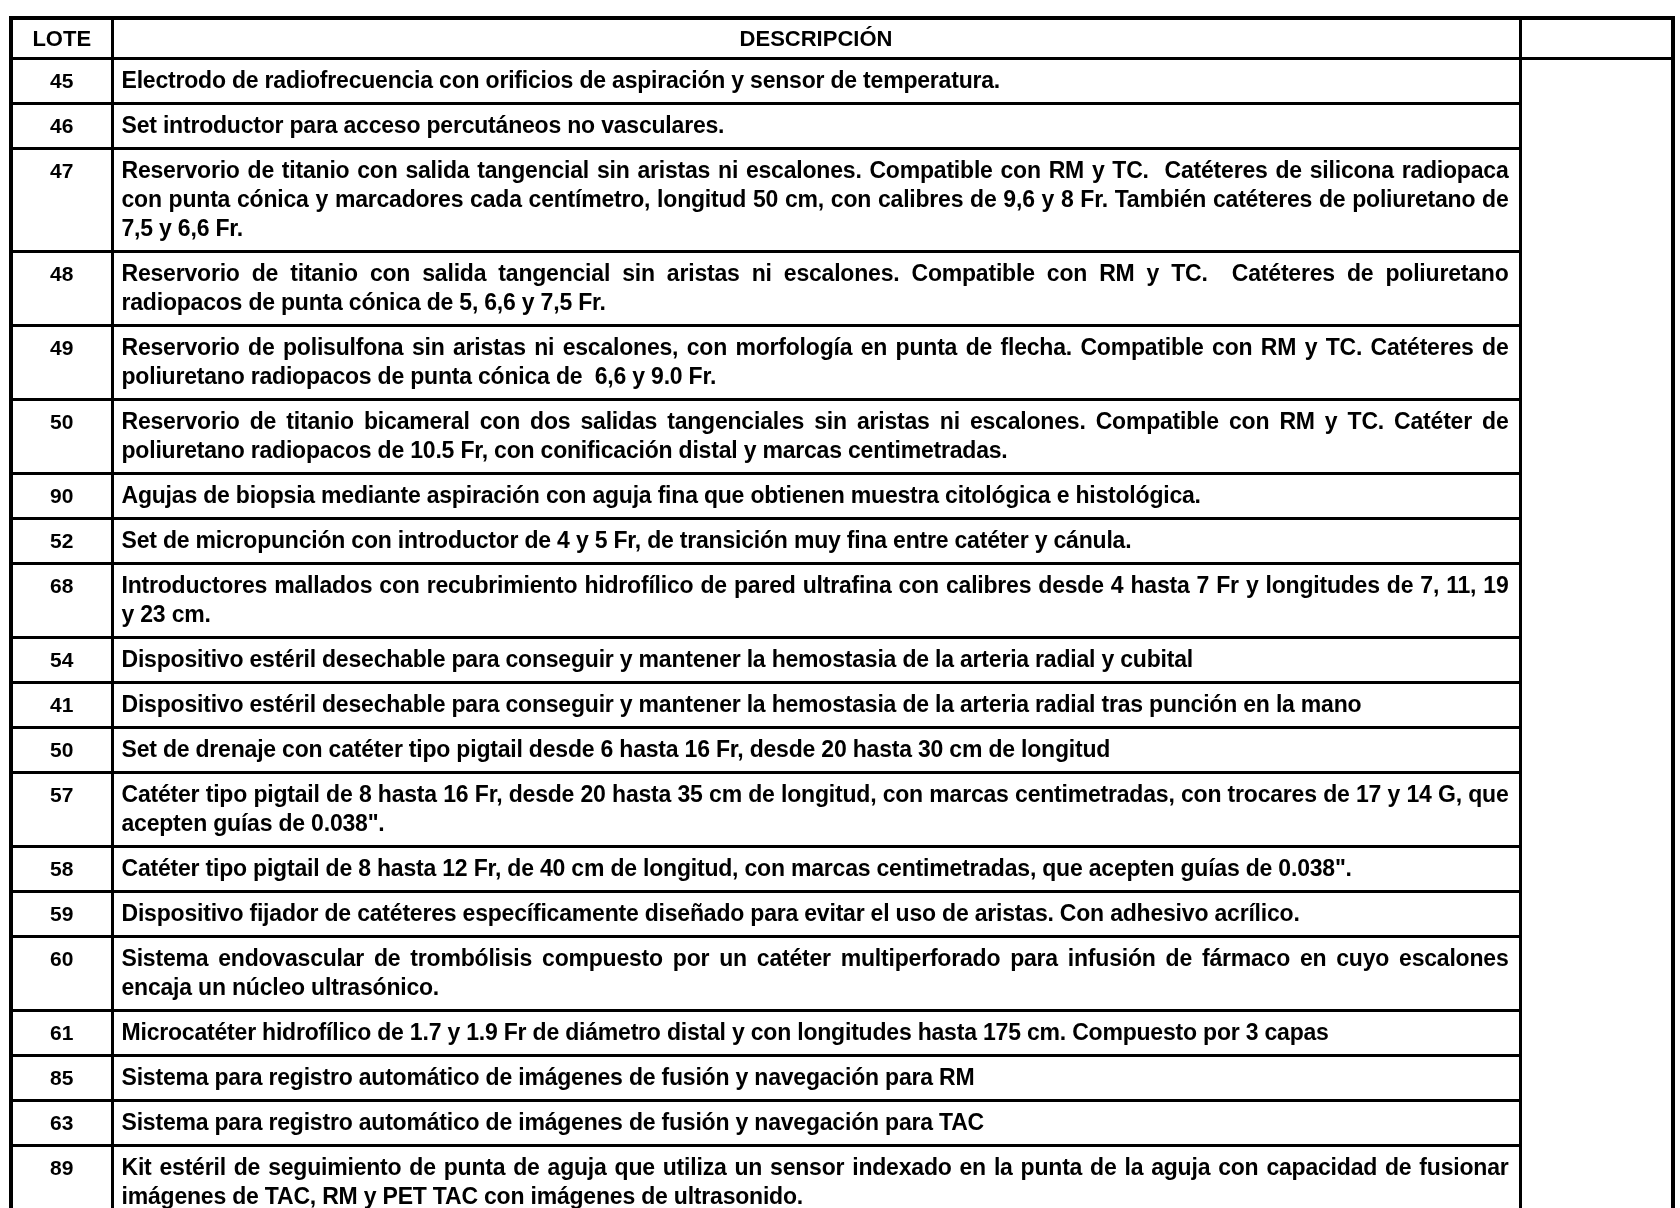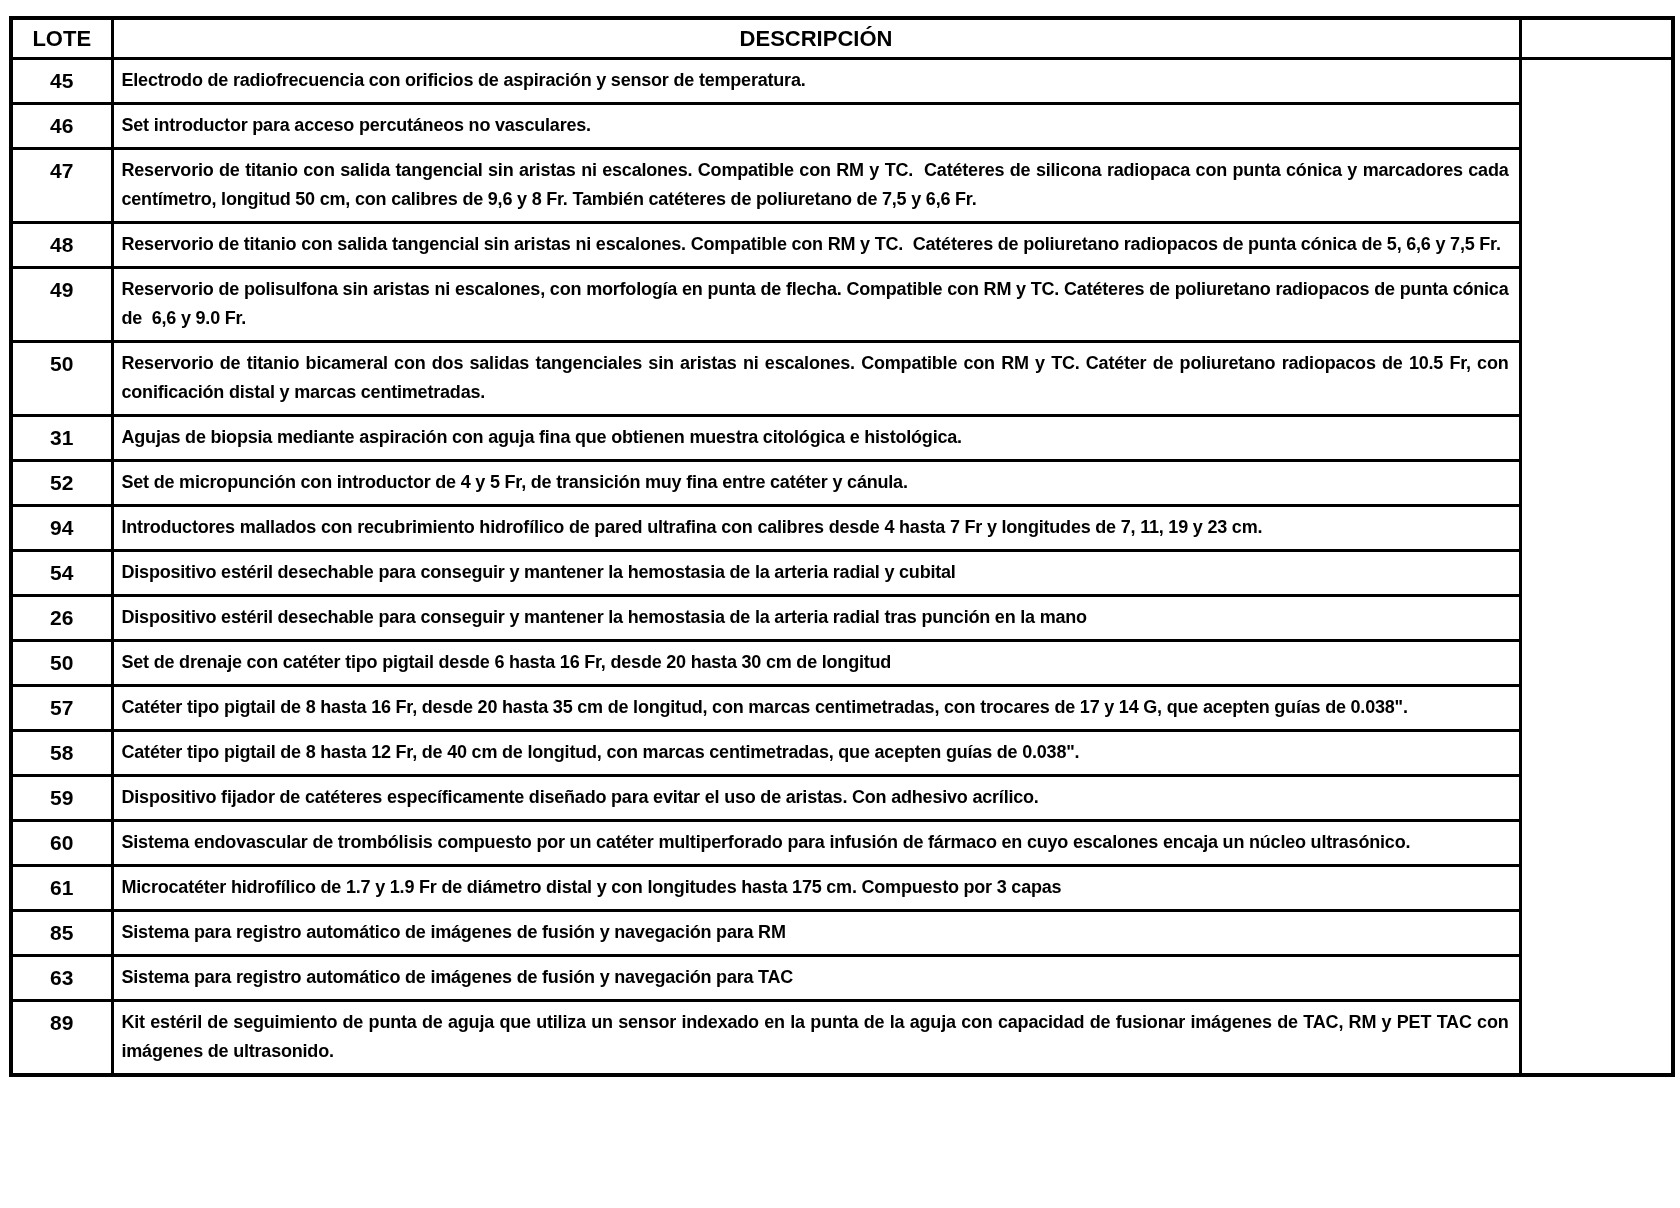--- a/index.html
+++ b/index.html
@@ -41,21 +41,21 @@
   }
   td.lote-cell {
     font-size: 21px;
     line-height: 29px;
     text-align: center;
     vertical-align: top;
     padding-top: 6px;
     margin-top: 40px;
   }
   td.desc-cell {
-    font-size: 18px;
+    font-size: 23px;
     line-height: 29px;
     letter-spacing: -0.2px;
     vertical-align: top;
     text-align: justify;
     white-space: pre-wrap;
     padding: 6px 10px 7px 8px;
   }
   td.extra-cell {
     background: #ffffff;
   }
@@ -97,37 +97,37 @@
   </tr>
         <tr>
     <td class="lote-cell">49</td>
     <td class="desc-cell">Reservorio de polisulfona sin aristas ni escalones, con morfología en punta de flecha. Compatible con RM y TC. Catéteres de poliuretano radiopacos de punta cónica de  6,6 y 9.0 Fr.</td>
   </tr>
         <tr>
     <td class="lote-cell">50</td>
     <td class="desc-cell">Reservorio de titanio bicameral con dos salidas tangenciales sin aristas ni escalones. Compatible con RM y TC. Catéter de poliuretano radiopacos de 10.5 Fr, con conificación distal y marcas centimetradas.</td>
   </tr>
         <tr>
-    <td class="lote-cell">31</td>
+    <td class="lote-cell">90</td>
     <td class="desc-cell">Agujas de biopsia mediante aspiración con aguja fina que obtienen muestra citológica e histológica.</td>
   </tr>
         <tr>
     <td class="lote-cell">52</td>
     <td class="desc-cell">Set de micropunción con introductor de 4 y 5 Fr, de transición muy fina entre catéter y cánula.</td>
   </tr>
         <tr>
-    <td class="lote-cell">94</td>
+    <td class="lote-cell">68</td>
     <td class="desc-cell">Introductores mallados con recubrimiento hidrofílico de pared ultrafina con calibres desde 4 hasta 7 Fr y longitudes de 7, 11, 19 y 23 cm.</td>
   </tr>
         <tr>
     <td class="lote-cell">54</td>
     <td class="desc-cell">Dispositivo estéril desechable para conseguir y mantener la hemostasia de la arteria radial y cubital</td>
   </tr>
         <tr>
-    <td class="lote-cell">26</td>
+    <td class="lote-cell">41</td>
     <td class="desc-cell">Dispositivo estéril desechable para conseguir y mantener la hemostasia de la arteria radial tras punción en la mano</td>
   </tr>
         <tr>
     <td class="lote-cell">50</td>
     <td class="desc-cell">Set de drenaje con catéter tipo pigtail desde 6 hasta 16 Fr, desde 20 hasta 30 cm de longitud</td>
   </tr>
         <tr>
     <td class="lote-cell">57</td>
     <td class="desc-cell">Catéter tipo pigtail de 8 hasta 16 Fr, desde 20 hasta 35 cm de longitud, con marcas centimetradas, con trocares de 17 y 14 G, que acepten guías de 0.038".</td>
   </tr>

